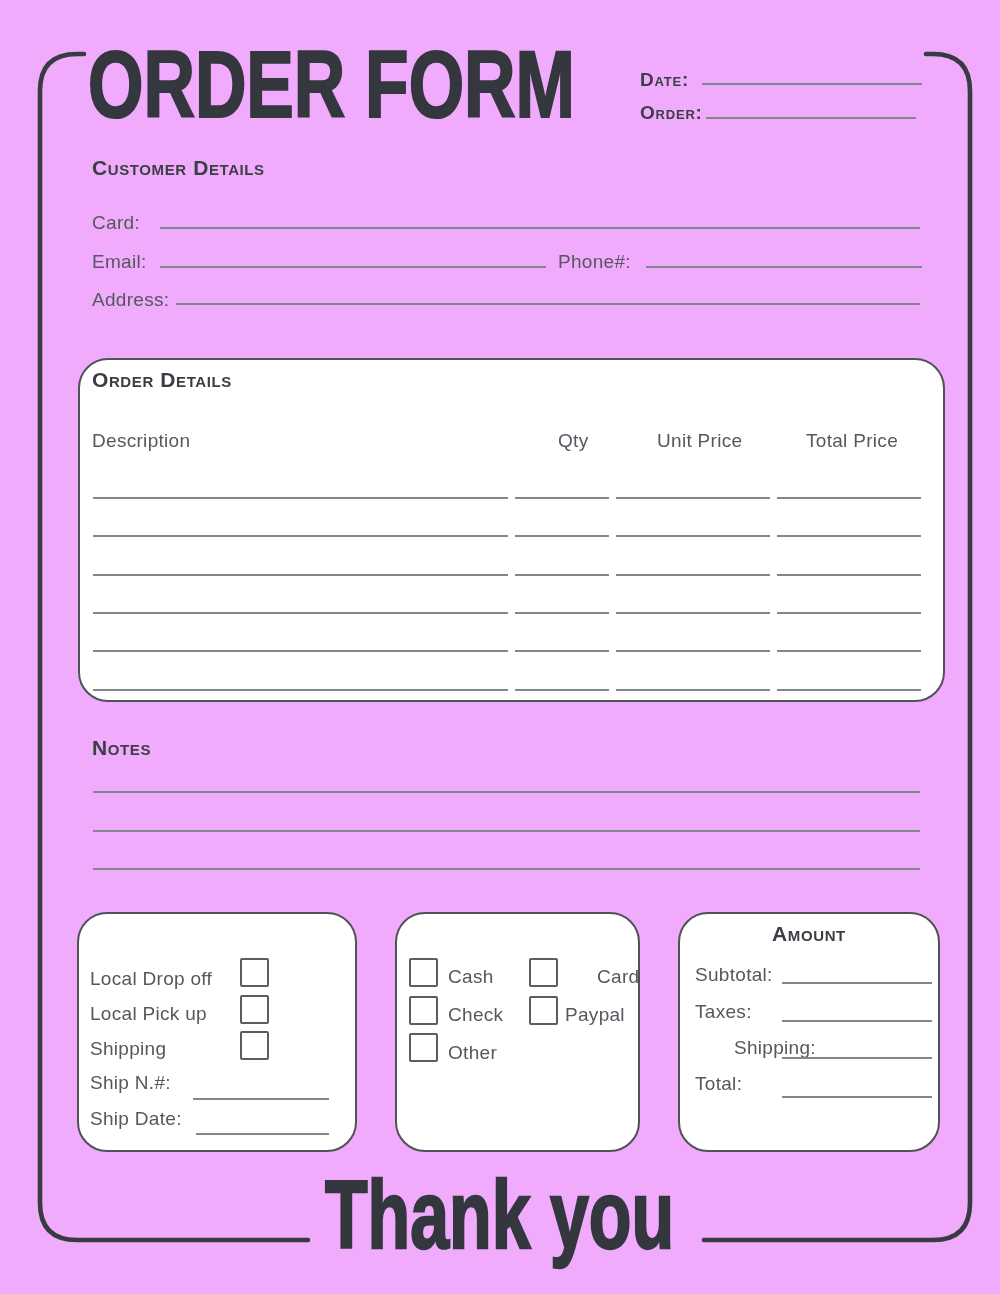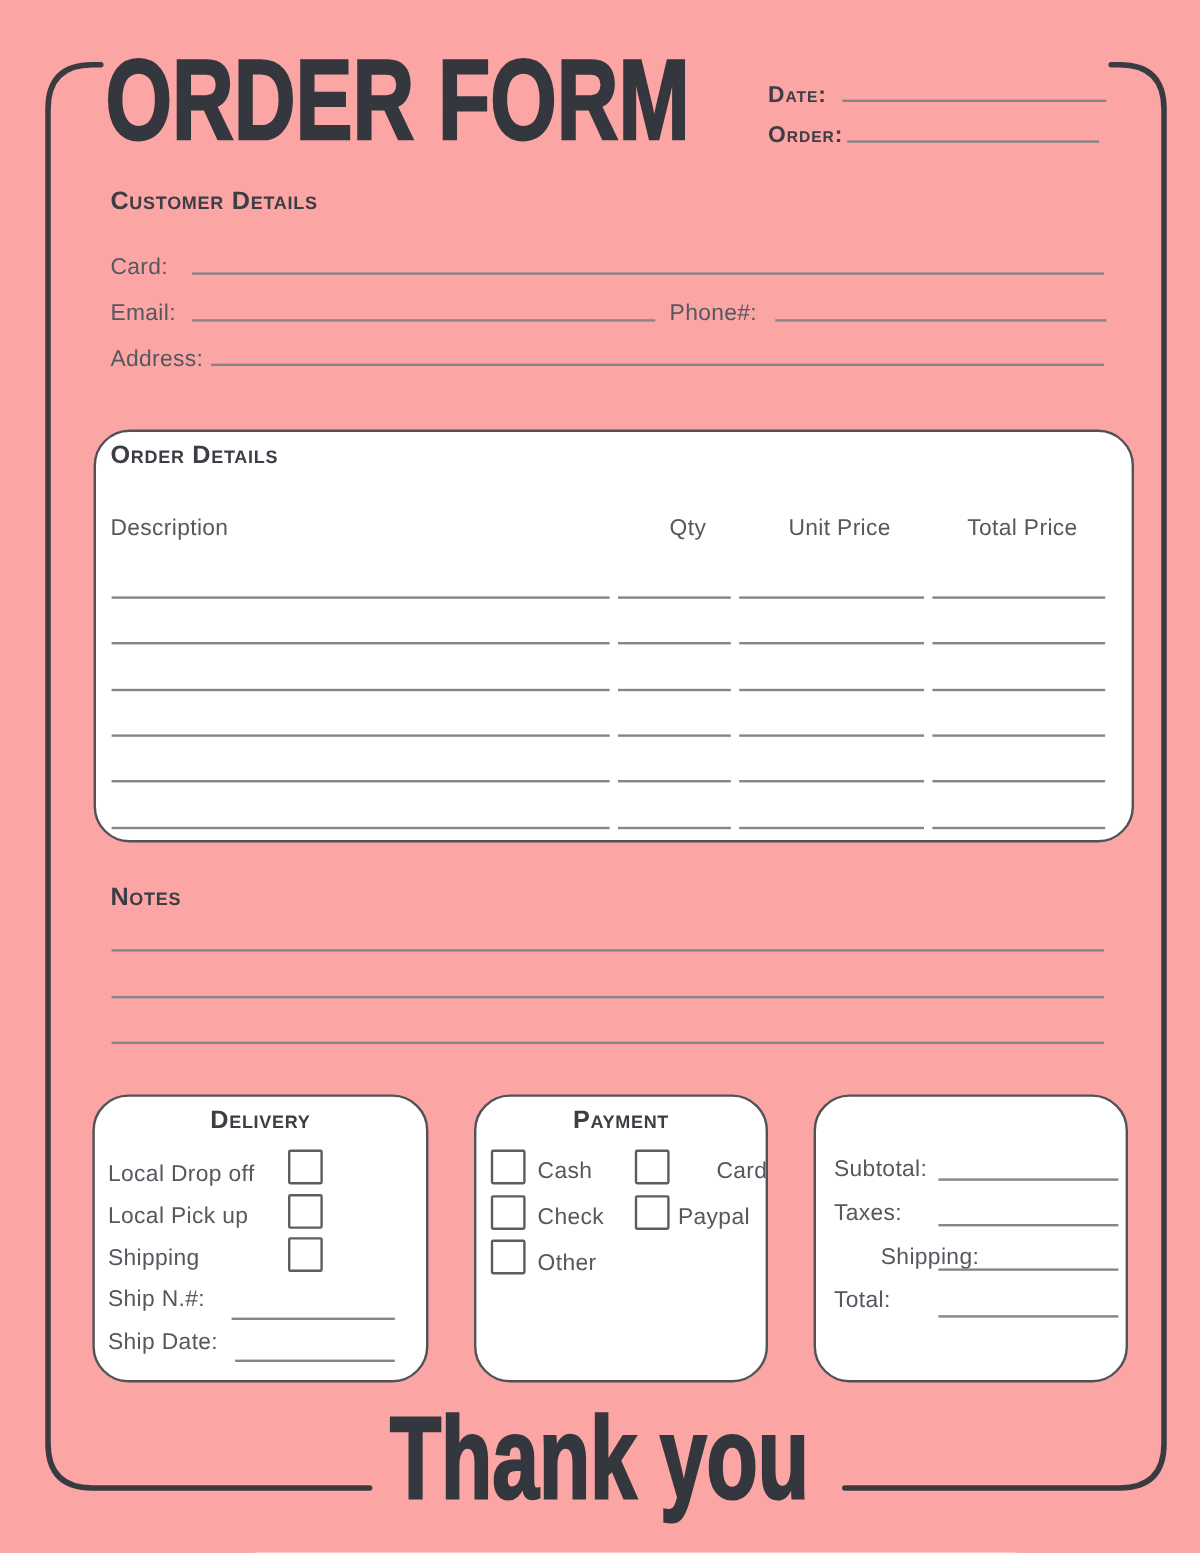--- a/index.html
+++ b/index.html
@@ -1,19 +1,19 @@
 <!DOCTYPE html>
 <html><head>
 <meta charset="utf-8">
 <style>
   html,body{margin:0;padding:0;background:#ffffff;}
   .page{
     position:relative;
     width:1000px;height:1294px;
-    background:#fca5a5;
+    background:#f0abfc;
     font-family:"Liberation Sans",sans-serif;
     overflow:hidden;
   }
   .frame{position:absolute;left:0;top:0;width:1000px;height:1294px;}
   .frame path{fill:none;stroke:#383b41;stroke-width:4.6;stroke-linecap:round;}
 
   .big-title{
     position:absolute;left:88px;top:37px;
     font-size:95px;line-height:1;font-weight:bold;
     color:#34373d;-webkit-text-stroke:2.2px #34373d;
@@ -117,54 +117,53 @@
     </div>
 
   <div class="sc-heading" style="left:92px;top:736px;">Notes</div>
   <div id="notes-lines">
       <div class="hline" style="left: 93px; top: 791px; width: 827px;"></div>
       <div class="hline" style="left: 93px; top: 829.5px; width: 827px;"></div>
       <div class="hline" style="left: 93px; top: 868px; width: 827px;"></div>
     </div>
 
   <div class="rbox" style="left:77px;top:912px;width:280px;height:240px;"></div>
-  <div class="sc-heading center" style="left:77px;top:922px;width:280px;">Delivery</div>
 
   <div class="lbl" style="left:90px;top:968px;">Local Drop off</div>
   <div class="cb" style="left:240px;top:958px;"></div>
 
   <div class="lbl" style="left:90px;top:1003px;">Local Pick up</div>
   <div class="cb" style="left:240px;top:995px;"></div>
 
   <div class="lbl" style="left:90px;top:1038px;">Shipping</div>
   <div class="cb" style="left:240px;top:1031px;"></div>
 
   <div class="lbl" style="left:90px;top:1072px;">Ship N.#:</div>
   <div class="hline" style="left:193px;top:1098px;width:136px;"></div>
 
   <div class="lbl" style="left:90px;top:1108px;">Ship Date:</div>
   <div class="hline" style="left:196px;top:1133px;width:133px;"></div>
 
   <div class="rbox" style="left:395px;top:912px;width:245px;height:240px;"></div>
-  <div class="sc-heading center" style="left:395px;top:922px;width:245px;">Payment</div>
 
   <div class="cb" style="left:409px;top:958px;"></div>
   <div class="lbl" style="left:448px;top:966px;">Cash</div>
   <div class="cb" style="left:529px;top:958px;"></div>
   <div class="lbl" style="left:565px;top:966px;margin-left:32px;">Card</div>
 
   <div class="cb" style="left:409px;top:996px;"></div>
   <div class="lbl" style="left:448px;top:1004px;">Check</div>
   <div class="cb" style="left:529px;top:996px;"></div>
   <div class="lbl" style="left:565px;top:1004px;">Paypal</div>
 
   <div class="cb" style="left:409px;top:1033px;"></div>
   <div class="lbl" style="left:448px;top:1042px;">Other</div>
 
   <div class="rbox" style="left:678px;top:912px;width:262px;height:240px;"></div>
+  <div class="sc-heading center" style="left:678px;top:922px;width:262px;">Amount</div>
 
   <div class="lbl" style="left:695px;top:964px;">Subtotal:</div>
   <div class="hline" style="left:782px;top:982px;width:150px;"></div>
 
   <div class="lbl" style="left:695px;top:1001px;">Taxes:</div>
   <div class="hline" style="left:782px;top:1020px;width:150px;"></div>
 
   <div class="lbl" style="left:695px;top:1037px;margin-left:39px;">Shipping:</div>
   <div class="hline" style="left:782px;top:1057px;width:150px;"></div>
 

